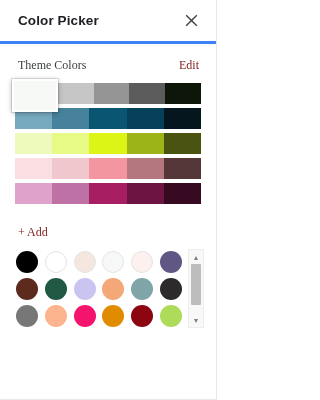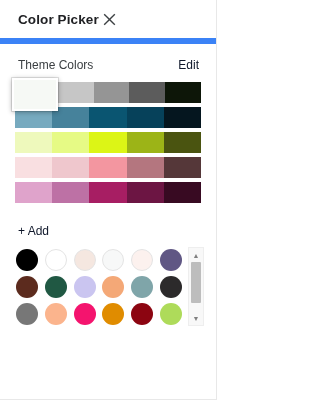--- a/index.html
+++ b/index.html
@@ -23,23 +23,24 @@
     border-right: 1px solid #e8e8e8;
     border-bottom: 1px solid #e8e8e8;
     overflow: hidden;
   }
 
   
   .header {
     height: 44px;
     display: flex;
     align-items: center;
+    justify-content: space-between;
     padding: 0 14px 0 18px;
     box-sizing: border-box;
-    border-bottom: 6px solid #3b82f6;
+    border-bottom: 3px solid #3b82f6;
   }
   .header-title {
     font-size: 13.5px;
     font-weight: bold;
     color: #202124;
     letter-spacing: 0.1px;
   }
   .close-btn {
     width: 22px;
     height: 22px;
@@ -50,28 +51,29 @@
     color: #3c4043;
   }
   .close-btn svg { display: block; }
 
   
   .section-head {
     display: flex;
     align-items: baseline;
     justify-content: space-between;
     padding: 0 17px 0 18px;
+    font-family: Liberation Serif, serif;
   }
   .section-title {
     font-size: 12px;
     color: #3c4043;
   }
   .section-action {
     font-size: 12px;
-    color: #0f172a;
+    color: #7f1d1d;
     cursor: pointer;
   }
   .theme-head { margin-top: 14px; }
   .mycolors-head { margin-top: 21px; }
 
   
   .theme-grid {
     margin-top: 10px;
     padding: 0 15px 0 15px;
   }

